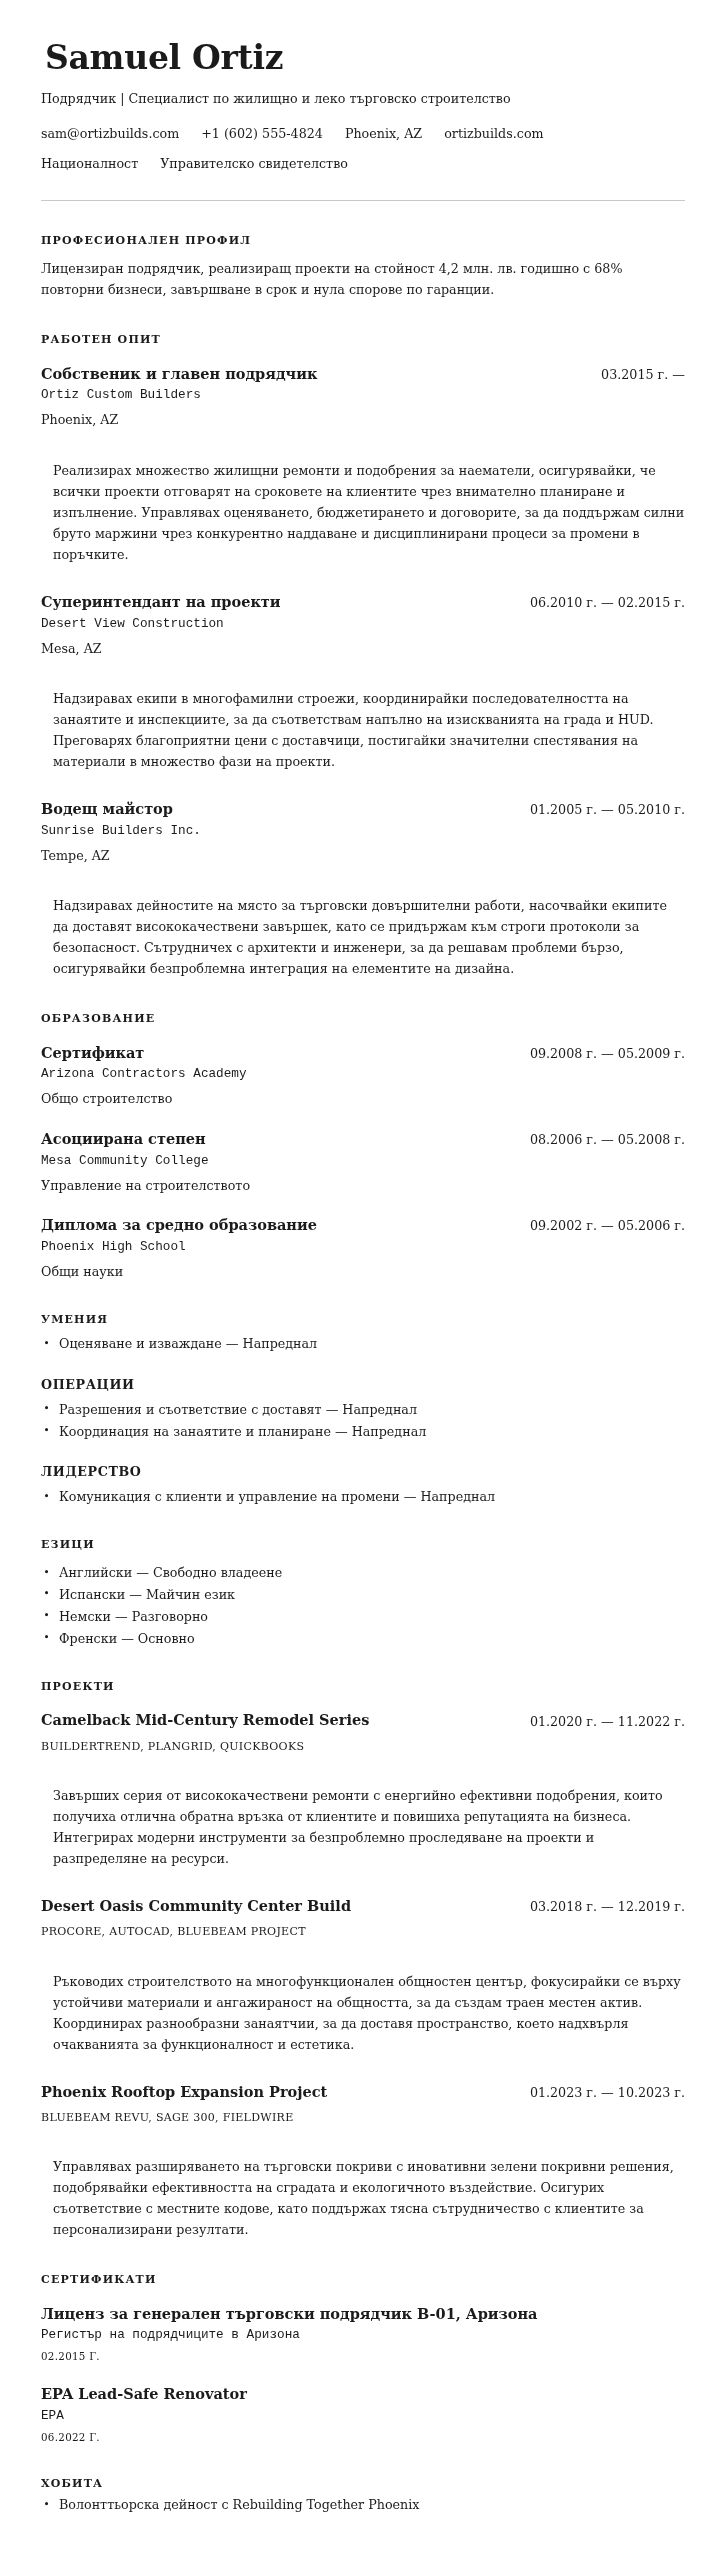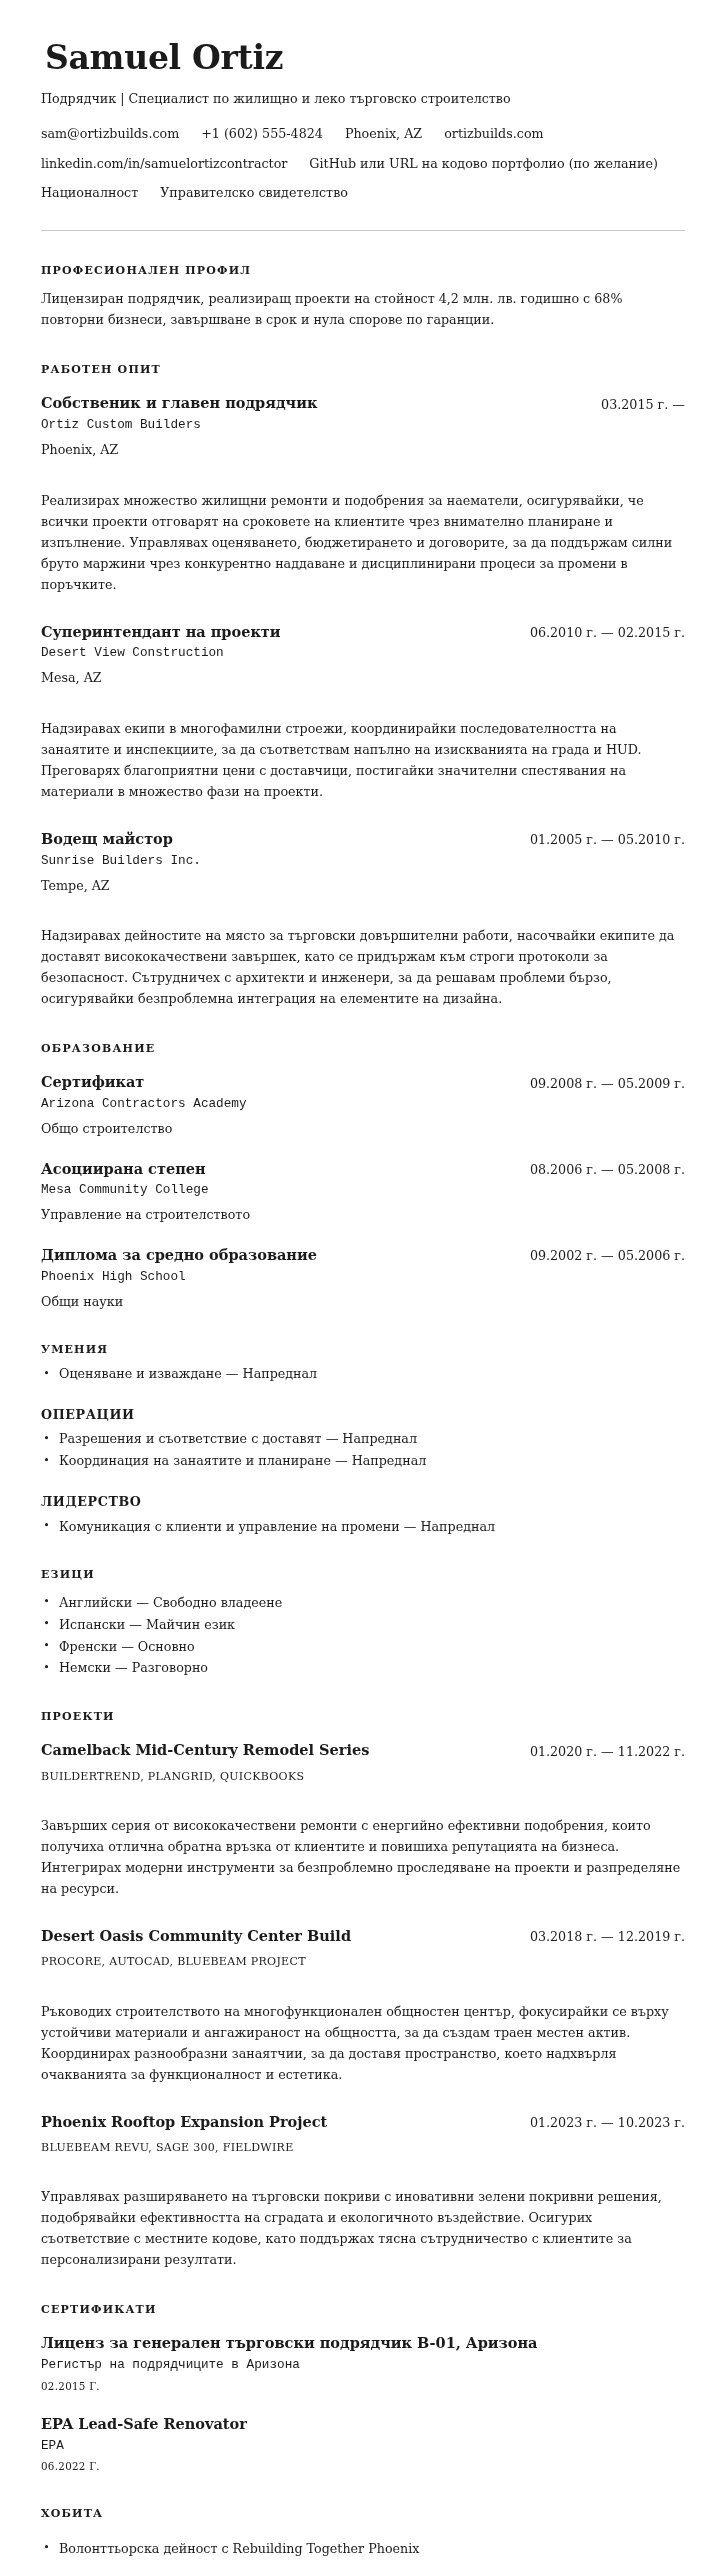--- a/index.html
+++ b/index.html
@@ -75,20 +75,21 @@
   .entry-loc { margin-top: 8.5px; line-height: 1.3; }
   .entry-tools {
     margin-top: 11px;
     font-size: 11px;
     letter-spacing: 0.3px;
     line-height: 1.3;
   }
   .entry-desc {
     margin-top: 31px;
     line-height: 21px;
+    margin-left: 12px;
   }
   .group-title {
     margin: 24px 0 0 0;
     font-size: 12.7px;
     font-weight: bold;
     letter-spacing: 0.6px;
     line-height: 1.2;
   }
   .group-title.first { margin-top: 15.7px; }
   ul.dot-list {
@@ -125,24 +126,20 @@
     <h1 class="name">Samuel Ortiz</h1>
     <div class="subtitle">Подрядчик | Специалист по жилищно и леко търговско строителство</div>
     <div class="contact-rows">
       <div class="contact-row">
         <span>sam@ortizbuilds.com</span>
         <span>+1 (602) 555-4824</span>
         <span>Phoenix, AZ</span>
         <span>ortizbuilds.com</span>
       </div>
       <div class="contact-row">
-        <span>linkedin.com/in/samuelortizcontractor</span>
-        <span>GitHub или URL на кодово портфолио (по желание)</span>
-      </div>
-      <div class="contact-row">
         <span>Националност</span>
         <span>Управителско свидетелство</span>
       </div>
     </div>
   </header>
 
   <hr class="divider">
 
   <section>
     <h2 class="section-title">ПРОФЕСИОНАЛЕН ПРОФИЛ</h2>
@@ -231,22 +228,22 @@
     <ul class="dot-list">
       <li>Комуникация с клиенти и управление на промени — Напреднал</li>
     </ul>
   </section>
 
   <section>
     <h2 class="section-title">ЕЗИЦИ</h2>
     <ul class="dot-list" style="margin-top:13.3px">
       <li>Английски — Свободно владеене</li>
       <li>Испански — Майчин език</li>
+      <li>Немски — Разговорно</li>
       <li>Френски — Основно</li>
-      <li>Немски — Разговорно</li>
     </ul>
   </section>
 
   <section>
     <h2 class="section-title">ПРОЕКТИ</h2>
 
     <div class="entry first">
       <div class="entry-head">
         <h3 class="entry-title">Camelback Mid-Century Remodel Series</h3>
         <span class="entry-dates">01.2020 г. — 11.2022 г.</span>
@@ -285,20 +282,20 @@
 
     <div class="entry tight">
       <h3 class="entry-title">EPA Lead-Safe Renovator</h3>
       <div class="entry-org">EPA</div>
       <div class="cert-date">06.2022 Г.</div>
     </div>
   </section>
 
   <section>
     <h2 class="section-title">ХОБИТА</h2>
-    <ul class="dot-list" style="margin-top:21px">
+    <ul class="dot-list" style="margin-top:7px">
       <li>Волонттьорска дейност с Rebuilding Together Phoenix</li>
 
     </ul>
   </section>
 
 </div>
 
 
 </body></html>

